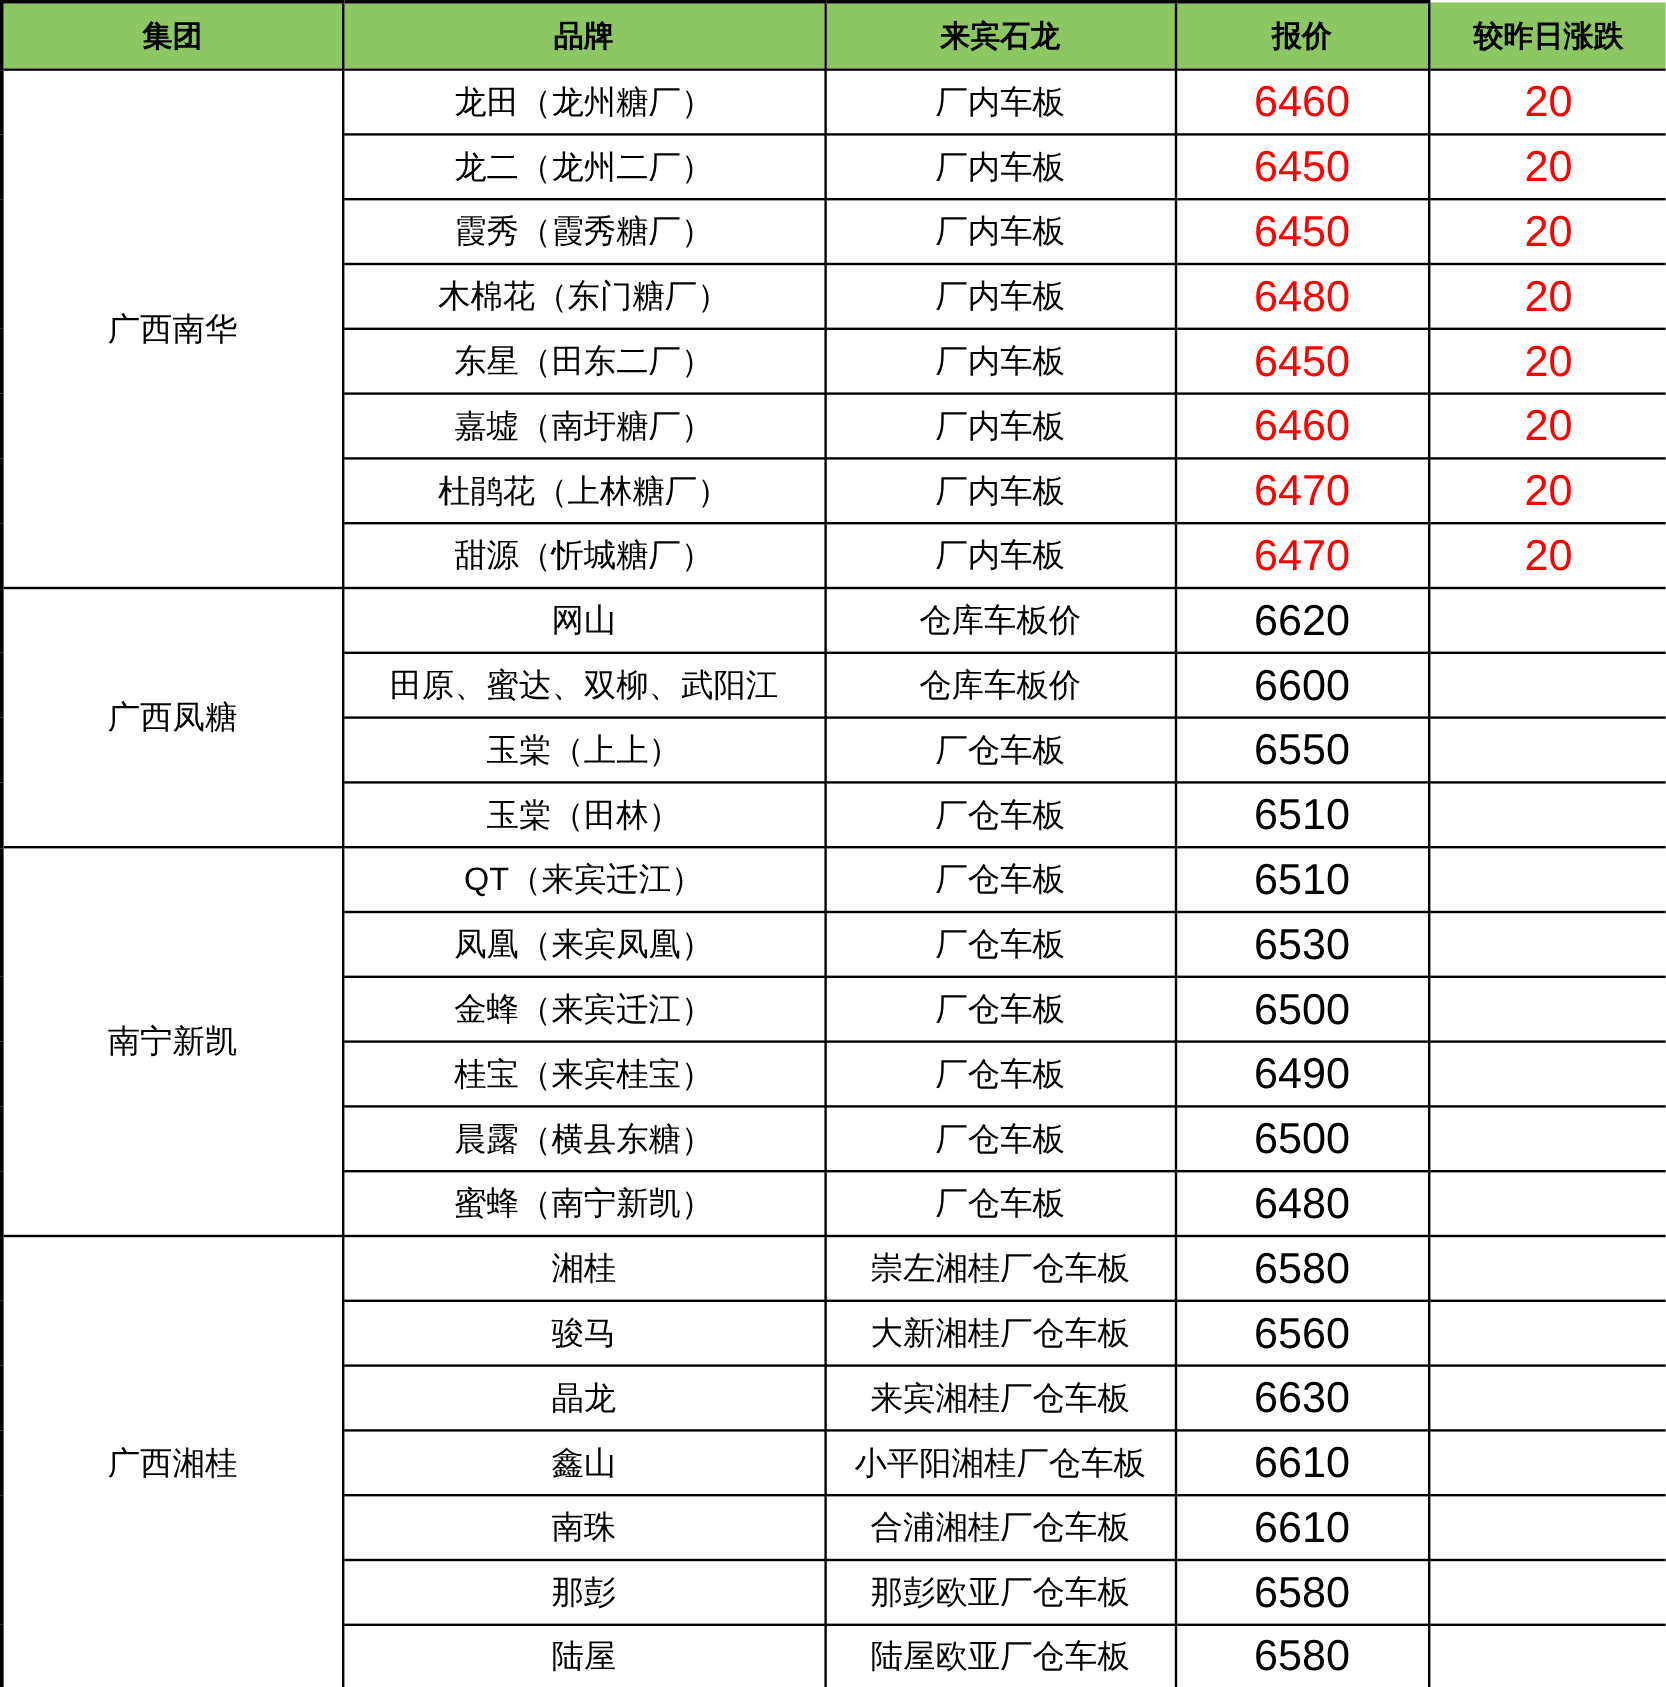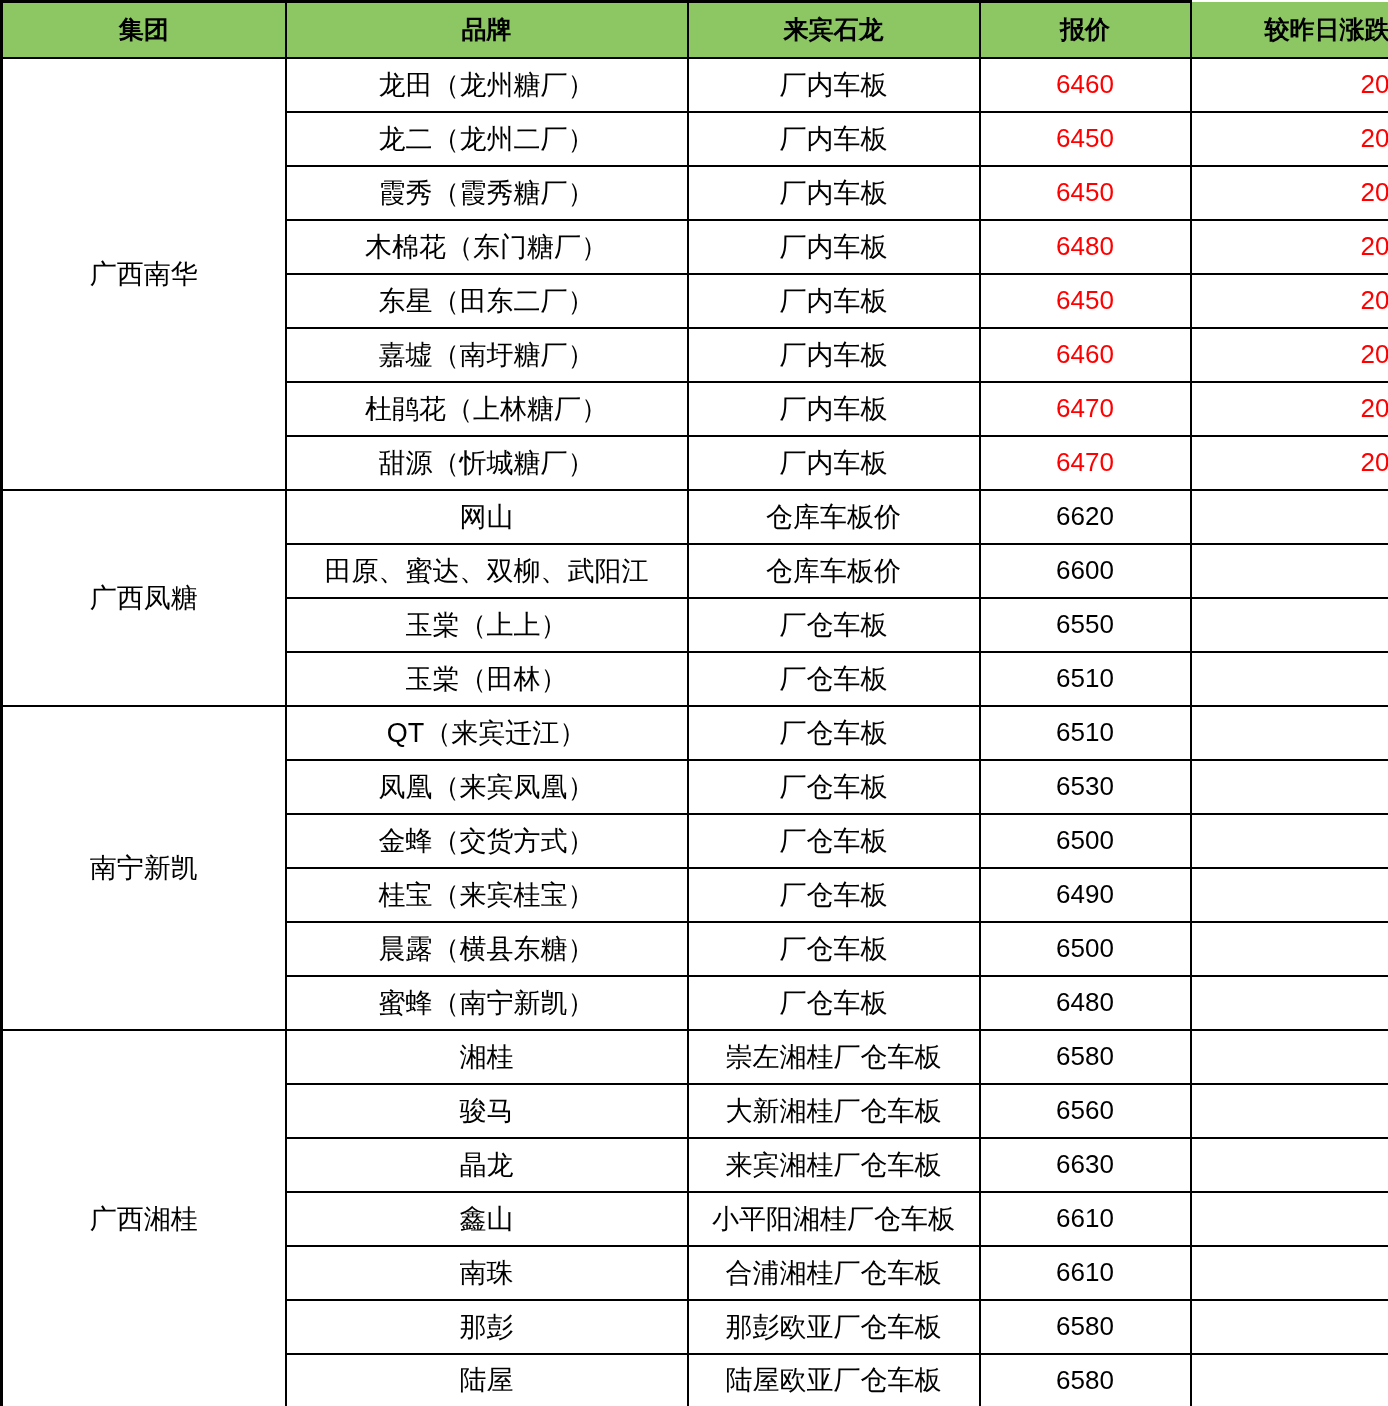--- a/index.html
+++ b/index.html
@@ -28,24 +28,24 @@
   }
   thead tr{height:56px;}
   tbody tr{height:54px;}
   thead th{
     background:var(--header-bg);
     font-weight:bold;
     font-size:25px;
     border-top-width:3px;
   }
   td{font-size:27px;}
-  td.col-price,td.col-change{font-size:26px;}
+  td.col-price,td.col-change{font-size:36px;}
   .col-group{border-left-width:3px;}
   
-  .col-change{border-right:0;text-align:right;}
+  .col-change{border-right:0;}
   thead th.col-change{border-top:0;}
   tbody tr.last-row td:not(.col-change){border-bottom-width:3px;text-align:center;}
   tbody tr.last-row td.col-change{border-bottom:0;}
   
   tr.up td.col-price, tr.up td.col-change{color:var(--up-red);}
 </style>
 </head>
 <body>
 
 <table class="price-table">
@@ -147,21 +147,21 @@
     <td class="col-price">6510</td>
     <td class="col-change"></td>
   </tr>
       <tr>
     <td class="col-brand">凤凰（来宾凤凰）</td>
     <td class="col-delivery">厂仓车板</td>
     <td class="col-price">6530</td>
     <td class="col-change"></td>
   </tr>
       <tr>
-    <td class="col-brand">金蜂（交货方式）</td>
+    <td class="col-brand">金蜂（来宾迁江）</td>
     <td class="col-delivery">厂仓车板</td>
     <td class="col-price">6500</td>
     <td class="col-change"></td>
   </tr>
       <tr>
     <td class="col-brand">桂宝（来宾桂宝）</td>
     <td class="col-delivery">厂仓车板</td>
     <td class="col-price">6490</td>
     <td class="col-change"></td>
   </tr>

